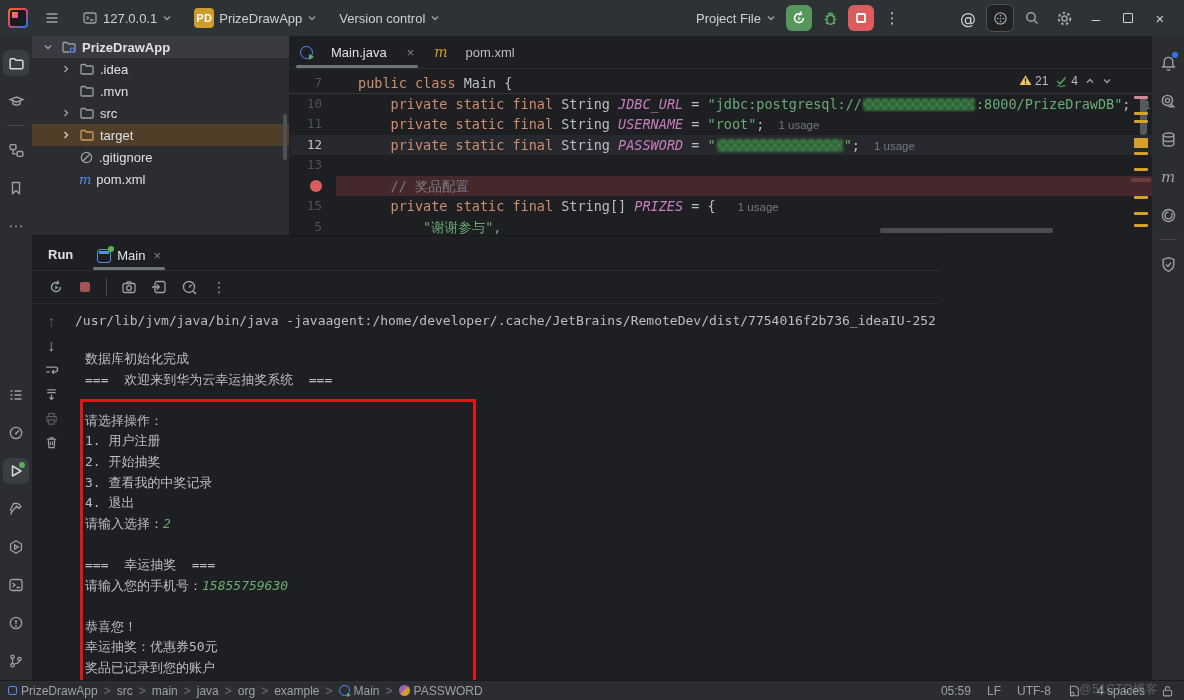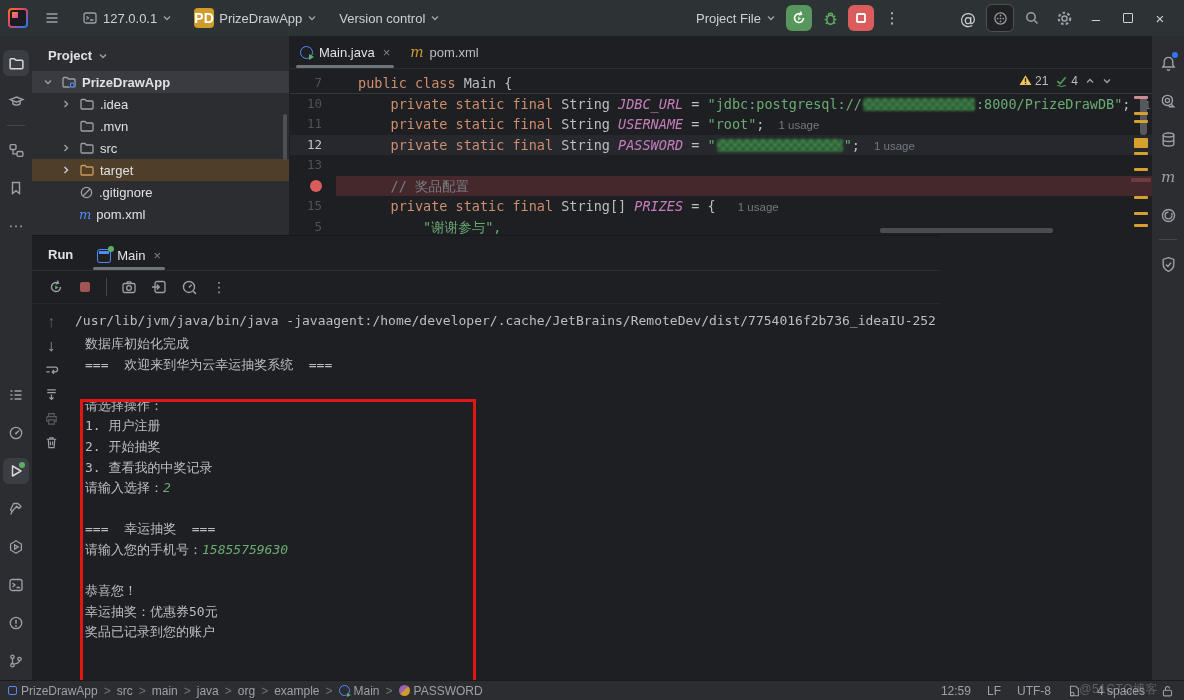--- a/index.html
+++ b/index.html
@@ -9,21 +9,21 @@
   .ic { color:#9da0a8; }
 
   
   .titlebar { position:absolute; top:0; left:0; width:1184px; height:36px; background:#2d3234; display:flex; align-items:center; z-index:30; }
   .tb-left { display:flex; align-items:center; gap:10px; padding-left:8px; }
   .logo { width:20px; height:20px; border-radius:4px; background:linear-gradient(135deg,#f97a12,#e0426f 45%,#0a7bff); position:relative; }
   .logo::after { content:""; position:absolute; inset:2px; background:#1b1c1e; border-radius:2px; }
   .logo::before { content:""; position:absolute; left:4px; top:4px; width:6px; height:6px; background:linear-gradient(135deg,#ff8a2a,#e343c3); z-index:2; }
   .tb-btn { display:flex; align-items:center; gap:5px; padding:4px 6px; border-radius:6px; font-size:13px; color:#ced0d6; }
   .chev { width:10px; height:10px; }
-  .pd-badge { width:20px; height:20px; border-radius:4px; background:#cf9b2a; color:#fff; font-size:14px; font-weight:bold; display:flex; align-items:center; justify-content:center; letter-spacing:.3px; }
+  .pd-badge { width:20px; height:20px; border-radius:4px; background:#cf9b2a; color:#fff; font-size:11px; font-weight:bold; display:flex; align-items:center; justify-content:center; letter-spacing:.3px; }
   .tb-right { margin-left:auto; display:flex; align-items:center; gap:4px; padding-right:10px; }
   .run-btn { width:26px; height:26px; border-radius:6px; display:flex; align-items:center; justify-content:center; }
   .run-btn.green { background:#57965c; }
   .run-btn.red { background:#db5c5c; }
   .tb-ico { width:28px; height:28px; display:flex; align-items:center; justify-content:center; border-radius:6px; color:#ced0d6; }
   .remote-box { background:#1f2123; border:1px solid #4d5053; }
   .win-glyph { font-size:15px; color:#ced0d6; }
   .max-box { width:10px; height:10px; border:1.4px solid #ced0d6; border-radius:1px; }
 
   
@@ -45,21 +45,21 @@
   .tree-row.sel-gray { background:#393b40; }
   .tree-row.sel-warm { background:#4f3e28; }
   .ind1 { padding-left:26px; } .ind0 { padding-left:8px; }
   .fold-ic { flex:none; }
   .root-label { font-weight:bold; }
   .pp-scroll { position:absolute; right:2px; top:78px; width:4px; height:46px; background:#4d5054; border-radius:2px; }
 
   
   .editor { position:absolute; top:36px; left:290px; width:862px; height:199px; background:#1e1f22; z-index:10; }
   .tabbar { height:33px; display:flex; align-items:flex-end; background:#1e1f22; border-bottom:1px solid #2b2d30; }
-  .etab { display:flex; align-items:center; gap:6px; padding:0 10px; height:32px; font-size:13px; color:#bcbec4; position:relative; }
+  .etab { display:flex; align-items:center; gap:18px; padding:0 10px; height:32px; font-size:13px; color:#bcbec4; position:relative; }
   .etab.active { color:#dfe1e5; }
   .etab.active::after { content:""; position:absolute; left:6px; right:6px; bottom:0; height:3px; border-radius:2px; background:#6f737a; }
   .tab-close { color:#7e838a; font-size:13px; margin-left:2px; }
   .class-icon { width:13px; height:13px; border-radius:50%; border:1.6px solid #4e8bff; position:relative; flex:none; }
   .class-icon::after { content:""; position:absolute; right:-2px; bottom:-2px; border-left:5px solid #5fad65; border-top:3px solid transparent; border-bottom:3px solid transparent; }
   .mvn-m { font-family:"DejaVu Serif",serif; font-style:italic; font-size:14px; color:#cf9b2a; }
 
   .code-area { position:absolute; top:33px; left:0; right:0; bottom:0; overflow:hidden; padding-top:4px; }
   .code-row { display:flex; height:20.5px; line-height:20.5px; font-family:"DejaVu Sans Mono", monospace; font-size:13.5px; white-space:pre; }
   .code-row.sticky { border-bottom:1px solid #34363a; }
@@ -91,21 +91,21 @@
   .app-icon::before { content:""; position:absolute; left:1px; top:1px; right:1px; height:3px; background:#4e8bff; }
   .app-icon .green-dot { top:-4px; right:-4px; }
   .run-toolbar { height:33px; display:flex; align-items:center; gap:14px; padding-left:16px; border-bottom:1px solid #26282b; }
   .rt-div { width:1px; height:18px; background:#44474b; }
   .console { position:absolute; top:68px; left:0; right:0; bottom:0; overflow:hidden; }
   .console-gutter { position:absolute; left:7px; top:9px; width:24px; display:flex; flex-direction:column; gap:6px; align-items:center; }
   .cg-ico { width:18px; height:18px; display:flex; align-items:center; justify-content:center; color:#9da0a8; }
   .cg-ico.dim { color:#595c60; }
   .console-body { position:absolute; left:43px; top:7px; right:4px; bottom:0; font-family:"DejaVu Sans Mono", monospace; font-size:13px; color:#bcbec4; }
   .cmd-line { height:20px; line-height:20px; white-space:nowrap; overflow:hidden; }
-  #console-lines { margin-top:3px; padding-left:10px; }
+  #console-lines { margin-top:18px; padding-left:10px; }
   .console-row { height:20.6px; line-height:20.6px; white-space:pre; }
   .c-out { color:#bcbec4; } .c-in { color:#6aab73; font-style:italic; }
   .red-annotation { position:absolute; left:48px; top:95px; width:396px; height:333px; border:3px solid #e31616; z-index:15; pointer-events:none; }
 
   
   .statusbar { position:absolute; left:0; bottom:0; width:1184px; height:20px; background:#2b2d30; border-top:1px solid #1a1b1d; display:flex; align-items:center; font-size:12px; color:#9da0a8; padding:0 10px 0 8px; z-index:30; }
   .bc-item { display:flex; align-items:center; gap:4px; }
   .bc-sep { margin:0 6px; color:#6f737a; }
   #breadcrumbs { display:flex; align-items:center; }
   .ic-module { width:9px; height:9px; border:1.6px solid #548af7; border-radius:2px; display:inline-block; }
@@ -331,26 +331,20 @@
   <div class="rail-div"></div>
   <div class="rail-ico">
     <svg width="17" height="17" viewBox="0 0 16 16">
         <path d="M8 1.6 13 3.2v4.6c0 3.4-2.2 5.5-5 6.6-2.8-1.1-5-3.2-5-6.6V3.2Z" stroke="currentColor" fill="none" stroke-width="1.3"></path>
         <path d="M5.6 8l1.8 1.8 3-3.4" stroke="currentColor" fill="none" stroke-width="1.3"></path>
       </svg>
   </div>
 </div>
 
 <div class="project-panel">
-  <div class="pp-header">
-    <span>Project</span>
-    <svg class="chev" viewBox="0 0 10 10">
-        <path d="M2 3.5 5 6.5 8 3.5" stroke="#9da0a8" fill="none" stroke-width="1.4"></path>
-      </svg>
-  </div>
   <div class="tree-row sel-gray ind0">
     <span class="tchev">
         <svg class="chev" viewBox="0 0 10 10">
           <path d="M2 3.5 5 6.5 8 3.5" stroke="#9da0a8" fill="none" stroke-width="1.4"></path>
         </svg>
       </span>
     <svg class="fold-ic" width="16" height="16" viewBox="0 0 16 16">
         <path d="M2 4.5c0-.6.4-1 1-1h3l1.5 1.5H13c.6 0 1 .4 1 1v6c0 .6-.4 1-1 1H3c-.6 0-1-.4-1-1Z" stroke="#9da0a8" fill="none" stroke-width="1.3"></path>
         <rect x="8.5" y="8.5" width="5" height="5" fill="#2b2d30"></rect>
         <rect x="9.5" y="9.2" width="3.6" height="3.6" rx=".8" stroke="#548af7" fill="none" stroke-width="1.3"></rect>
@@ -539,20 +533,21 @@
     <div class="console-body">
       <div class="cmd-line">/usr/lib/jvm/java/bin/java -javaagent:/home/developer/.cache/JetBrains/RemoteDev/dist/7754016f2b736_ideaIU-252.26199.74-aarch64/lib/idea_rt.jar=</div>
       <div id="console-lines">
           <div class="console-row"><span class="c-out">数据库初始化完成</span></div>
           <div class="console-row"><span class="c-out">===  欢迎来到华为云幸运抽奖系统  ===</span></div>
           <div class="console-row">&nbsp;</div>
           <div class="console-row"><span class="c-out">请选择操作：</span></div>
           <div class="console-row"><span class="c-out">1. 用户注册</span></div>
           <div class="console-row"><span class="c-out">2. 开始抽奖</span></div>
           <div class="console-row"><span class="c-out">3. 查看我的中奖记录</span></div>
+          <div class="console-row"><span class="c-out">4. 退出</span></div>
           <div class="console-row"><span class="c-out">请输入选择：</span><span class="c-in">2</span></div>
           <div class="console-row">&nbsp;</div>
           <div class="console-row"><span class="c-out">===  幸运抽奖  ===</span></div>
           <div class="console-row"><span class="c-out">请输入您的手机号：</span><span class="c-in">15855759630</span></div>
           <div class="console-row">&nbsp;</div>
           <div class="console-row"><span class="c-out">恭喜您！</span></div>
           <div class="console-row"><span class="c-out">幸运抽奖：优惠券50元</span></div>
           <div class="console-row"><span class="c-out">奖品已记录到您的账户</span></div>
         </div>
     </div>
@@ -592,21 +587,21 @@
         <span class="ic-class"></span>
         <span>Main</span>
       </span>
       <span class="bc-sep">&gt;</span>
       <span class="bc-item">
         <span class="ic-field"></span>
         <span>PASSWORD</span>
       </span>
     </div>
   <div class="sb-right">
-    <span>12:59</span>
+    <span>05:59</span>
     <span>LF</span>
     <span>UTF-8</span>
     <svg width="14" height="14" viewBox="0 0 16 16" class="ic">
         <path d="M4 2.5h6l3 3v8H4Z" stroke="currentColor" fill="none" stroke-width="1.2"></path>
         <circle cx="6" cy="11.5" r="2" stroke="currentColor" fill="none" stroke-width="1.2"></circle>
       </svg>
     <span>4 spaces</span>
     <svg width="13" height="14" viewBox="0 0 16 16" class="ic">
         <rect x="3" y="7" width="10" height="7" rx="1.5" stroke="currentColor" fill="none" stroke-width="1.3"></rect>
         <path d="M5.5 7V5a2.5 2.5 0 0 1 5 0" stroke="currentColor" fill="none" stroke-width="1.3"></path>

